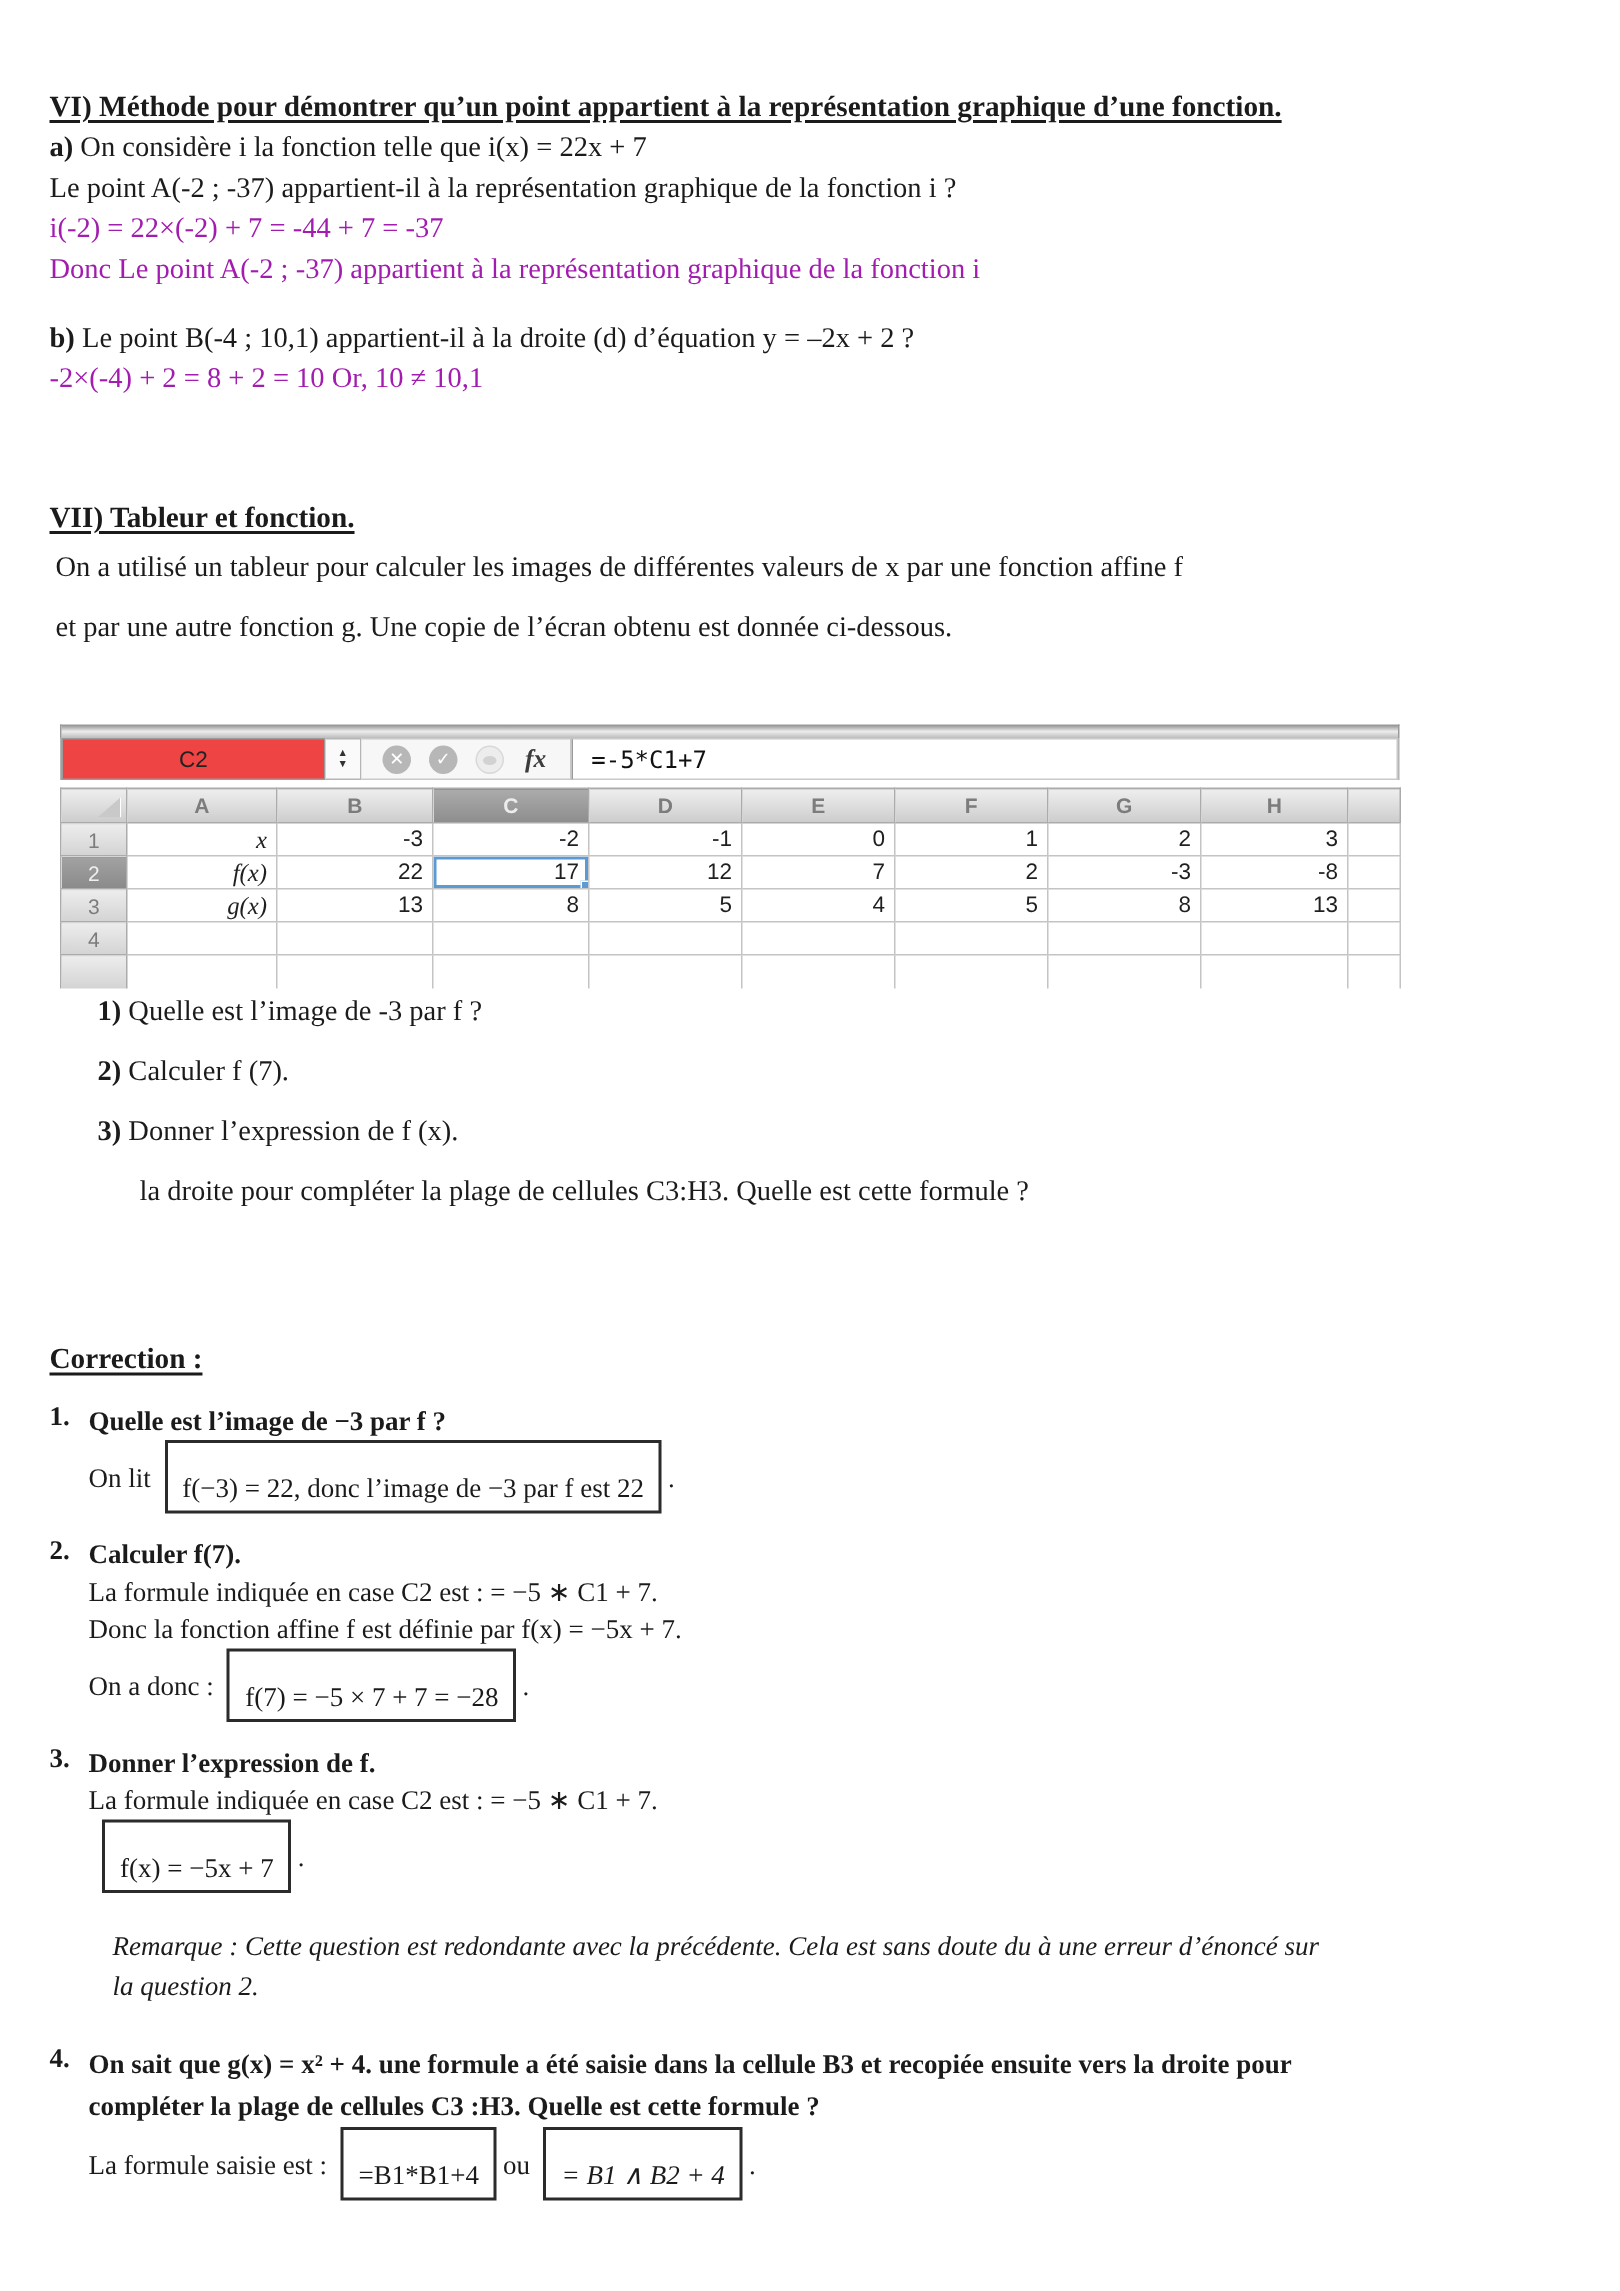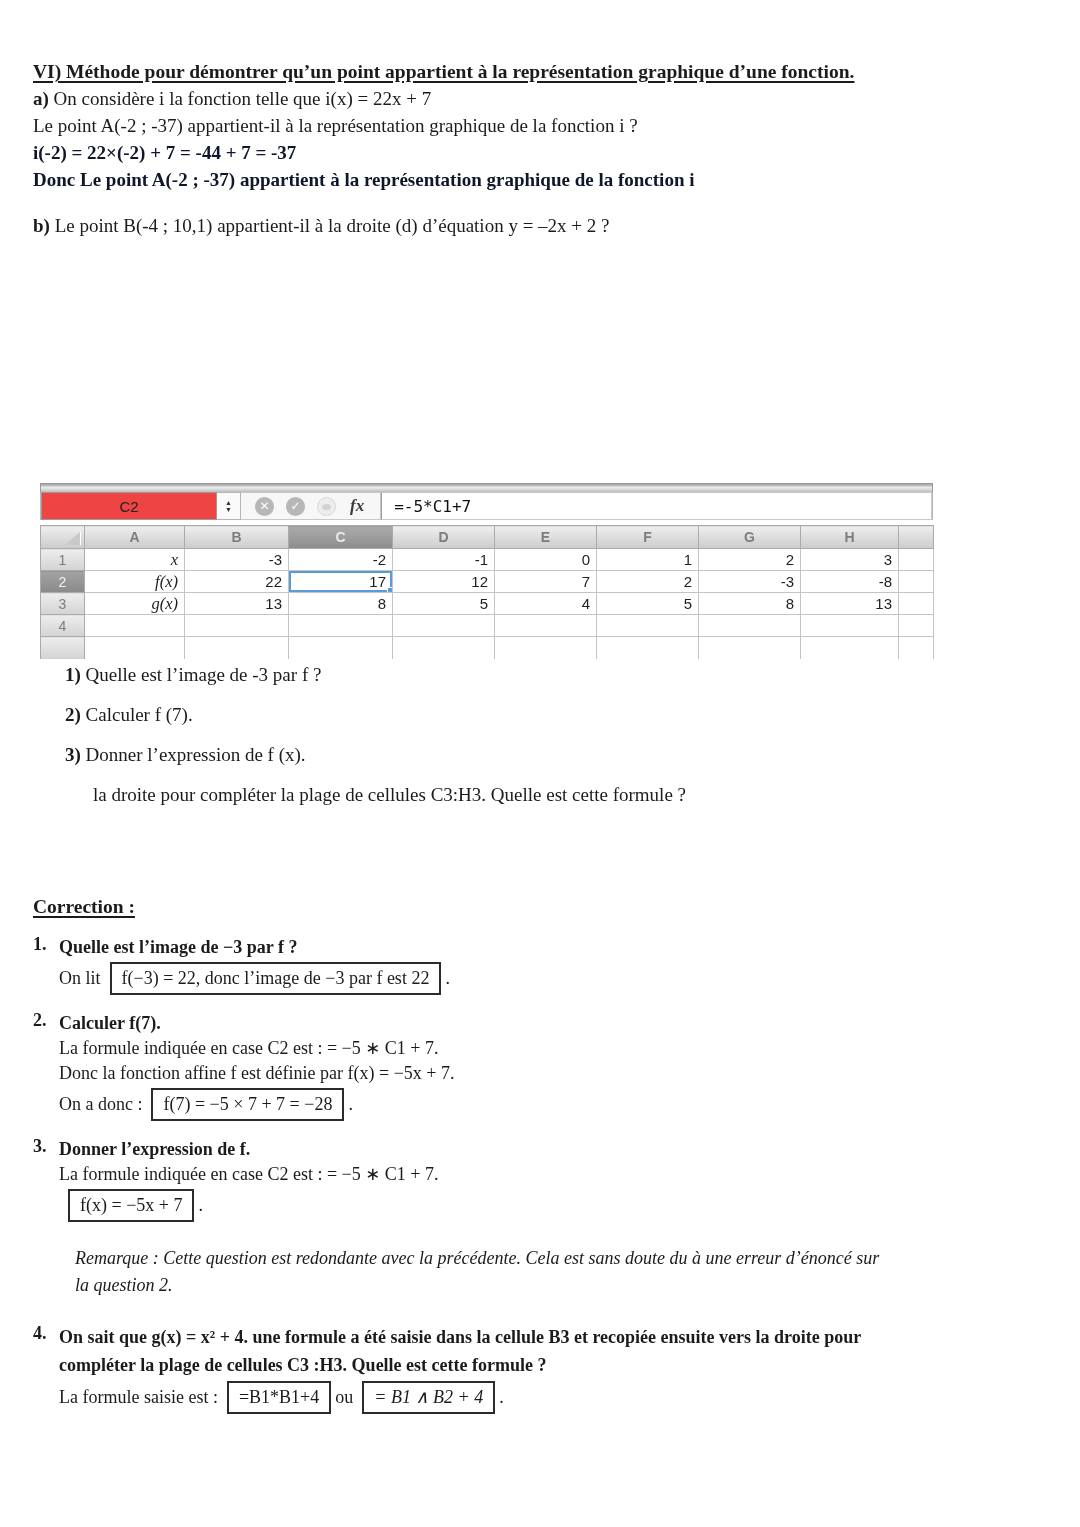--- a/index.html
+++ b/index.html
@@ -5,21 +5,21 @@
   html,body{margin:0;padding:0;background:#ffffff;}
   #page{position:relative;width:1080px;height:1527px;background:#ffffff;overflow:hidden;
         font-family:"Liberation Serif",serif;color:#1b1b1b;}
   .abs{position:absolute;}
 
   
   #sec6{left:33px;top:58px;width:1024px;font-size:19px;line-height:27px;}
   .h-underline{font-weight:bold;text-decoration:underline;text-decoration-thickness:2px;text-underline-offset:3px;}
   #sec6 .title{font-size:19.5px;}
   .blabel{font-weight:bold;}
-  .redbold{color:#0f172a;font-weight:bold;}
+  .redbold{color:#a21caf;font-weight:normal;}
   .gap17{margin-top:19px;}
 
   
   #sec7{left:33px;top:332px;width:1000px;font-size:19px;}
   #sec7 .title{font-size:19.5px;line-height:27px;}
   #sec7 .intro{line-height:40px;padding-left:4px;}
 
   
   #sheet{left:40px;top:483px;width:893px;font-family:"Liberation Sans",sans-serif;}
   .sh-topstrip{height:9px;background:linear-gradient(#9e9e9e,#ececec 45%,#bdbdbd);border:1px solid #9a9a9a;border-bottom:none;box-sizing:border-box;}
@@ -61,38 +61,44 @@
 
   
   #correction{left:33px;top:893px;width:1020px;font-size:18px;}
   #correction .heading{font-size:19.5px;font-weight:bold;text-decoration:underline;text-decoration-thickness:2px;text-underline-offset:3px;line-height:27px;}
   .citem{display:flex;margin-top:14px;}
   .cnum{width:26px;flex:none;font-weight:bold;}
   .cbody{flex:1;}
   .ctitle{font-weight:bold;line-height:26px;}
   .cline{line-height:25px;}
   .boxline{line-height:36px;display:flex;align-items:center;text-align:right;}
-  .boxed{display:inline-block;border:2px solid #2b2b2b;padding:2px 10px 3px;margin:0 4px 0 9px;line-height:24px;white-space:nowrap;}
+  .boxed{display:inline-block;border:2px solid #2b2b2b;padding:18px 10px 3px;margin:0 4px 0 9px;line-height:24px;white-space:nowrap;}
   .remark{margin-top:22px;padding-left:42px;font-style:italic;line-height:27px;}
   .boldline{font-weight:bold;line-height:28px;}
 </style>
 </head>
 <body>
 
 <div id="page">
 
   <div id="sec6" class="abs">
     <div class="title h-underline">VI) Méthode pour démontrer qu’un point appartient à la représentation graphique d’une fonction.</div>
     <div><span class="blabel">a)</span><span> On considère i la fonction telle que i(x) = 22x + 7</span></div>
     <div>Le point A(-2 ; -37) appartient-il à la représentation graphique de la fonction i ?</div>
     <div class="redbold">i(-2) = 22×(-2) + 7 = -44 + 7 = -37</div>
     <div class="redbold">Donc Le point A(-2 ; -37) appartient à la représentation graphique de la fonction i</div>
     <div class="gap17"><span class="blabel">b)</span><span> Le point B(-4 ; 10,1) appartient-il à la droite (d) d’équation y = –2x + 2 ?</span></div>
-  </div>
-
+    <div class="redbold">-2×(-4) + 2 = 8 + 2 = 10 Or, 10 ≠ 10,1</div>
+  </div>
+
+  <div id="sec7" class="abs">
+    <div class="title h-underline">VII) Tableur et fonction.</div>
+    <div class="intro">On a utilisé un tableur pour calculer les images de différentes valeurs de x par une fonction  affine f</div>
+    <div class="intro">et par une autre fonction g. Une copie de l’écran obtenu est donnée ci-dessous.</div>
+  </div>
 
   <div id="sheet" class="abs">
     <div class="sh-topstrip"></div>
     <div class="sh-toolbar">
       <div class="namebox">C2</div>
       <div class="stepper">
         <span>▲</span>
         <span>▼</span>
       </div>
       <div class="iconbar">

